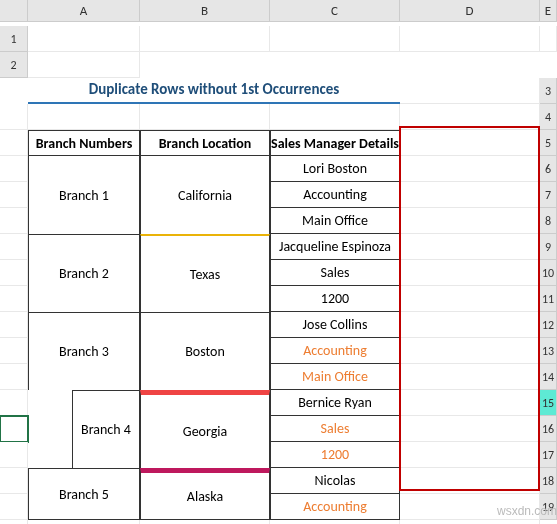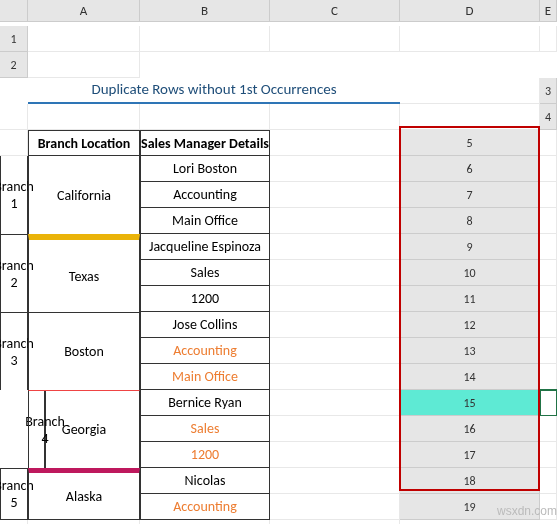--- a/index.html
+++ b/index.html
@@ -55,21 +55,21 @@
     .cell {
       border-right: 1px solid #e8e8e8;
       border-bottom: 1px solid #e8e8e8;
       background: #fff;
     }
     .title-row {
       grid-column: 2 / 5;
       display: flex;
       align-items: center;
       justify-content: center;
-      font-weight: normal;
+      font-weight: bold;
       font-size: 15px;
       color: #1f4e79;
       border-bottom: 2px solid #2e75b6;
       padding-bottom: 2px;
     }
     .table-header {
       font-weight: bold;
       text-align: center;
       display: flex;
       align-items: center;
@@ -137,20 +137,21 @@
 
   <div class="row-header">3</div>
   <div class="cell"></div>
   <div class="cell"></div>
   <div class="cell"></div>
   <div class="cell"></div>
   <div class="cell"></div>
 
   <div class="row-header">4</div>
   <div class="cell"></div>
+  <div class="table-header">Branch Numbers</div>
   <div class="table-header">Branch Location</div>
   <div class="table-header">Sales Manager Details</div>
   <div class="cell"></div>
 
   <div class="row-header">5</div>
   <div class="cell"></div>
   <div class="table-cell merged-v" style="grid-row: span 3;">Branch 1</div>
   <div class="table-cell merged-v" style="grid-row: span 3;">California</div>
   <div class="table-cell">Lori Boston</div>
   <div class="cell"></div>
@@ -161,21 +162,21 @@
   <div class="cell"></div>
 
   <div class="row-header">7</div>
   <div class="cell"></div>
   <div class="table-cell">Main Office</div>
   <div class="cell"></div>
 
   <div class="row-header">8</div>
   <div class="cell"></div>
   <div class="table-cell merged-v" style="grid-row: span 3;border-top:1px solid #333;">Branch 2</div>
-  <div class="table-cell merged-v" style="grid-row: span 3;border-top:6px solid #eab308;">Texas</div>
+  <div class="table-cell merged-v" style="grid-row: span 3;border-top:2px solid #eab308;">Texas</div>
   <div class="table-cell">Jacqueline Espinoza</div>
   <div class="cell"></div>
 
   <div class="row-header">9</div>
   <div class="cell"></div>
   <div class="table-cell">Sales</div>
   <div class="cell"></div>
 
   <div class="row-header">10</div>
   <div class="cell"></div>
@@ -195,21 +196,21 @@
   <div class="cell"></div>
 
   <div class="row-header">13</div>
   <div class="cell"></div>
   <div class="table-cell highlight">Main Office</div>
   <div class="cell"></div>
 
   <div class="row-header">14</div>
   <div class="cell"></div>
   <div class="table-cell merged-v" style="grid-row: span 3;border-top:1px solid #333;margin-left:44px;">Branch 4</div>
-  <div class="table-cell merged-v" style="grid-row: span 3;border-top:1px solid #ef4444;">Georgia</div>
+  <div class="table-cell merged-v" style="grid-row: span 3;border-top:5px solid #ef4444;">Georgia</div>
   <div class="table-cell">Bernice Ryan</div>
   <div class="cell"></div>
 
   <div class="row-header active">15</div>
   <div class="cell active-cell"></div>
   <div class="table-cell highlight">Sales</div>
   <div class="cell"></div>
 
   <div class="row-header">16</div>
   <div class="cell"></div>

